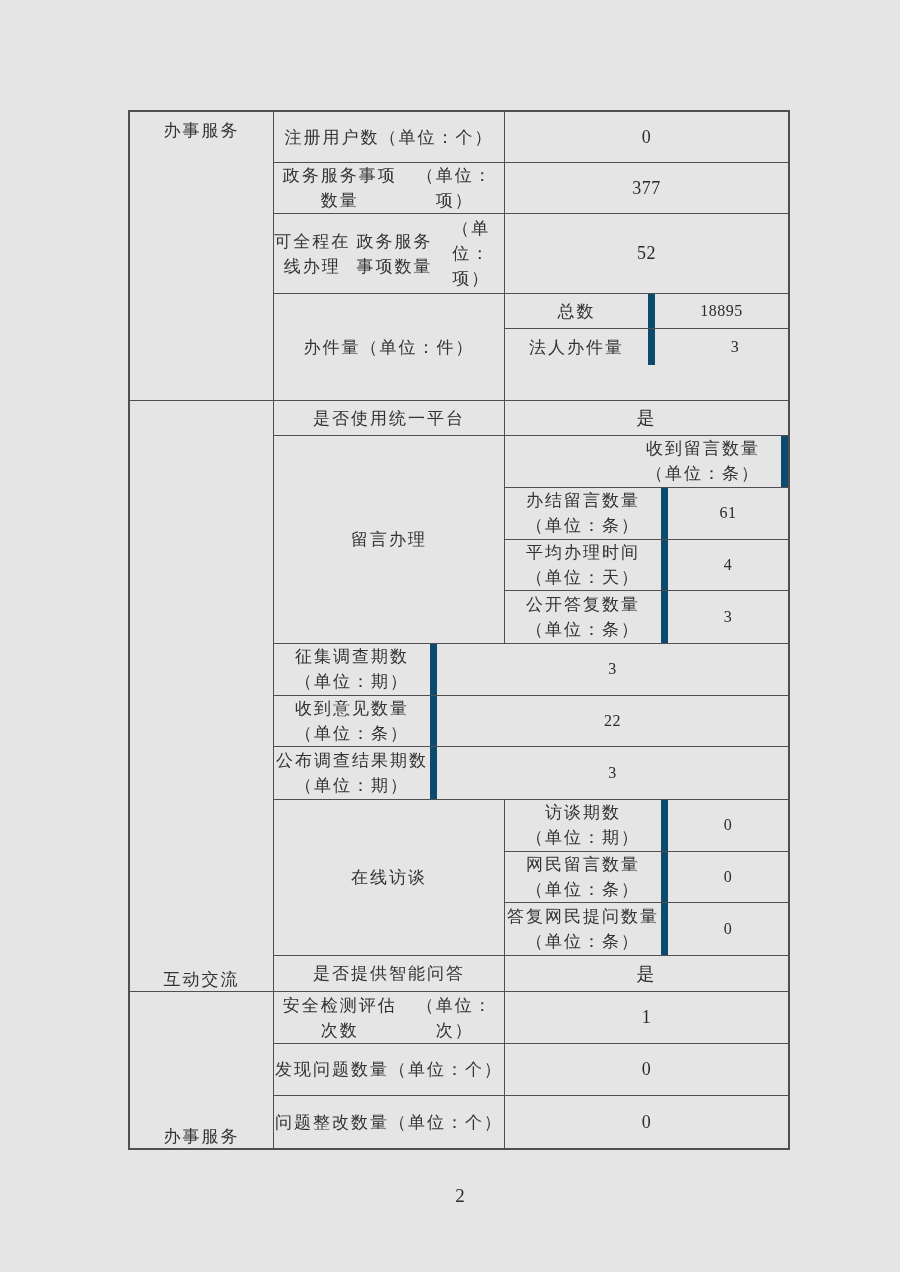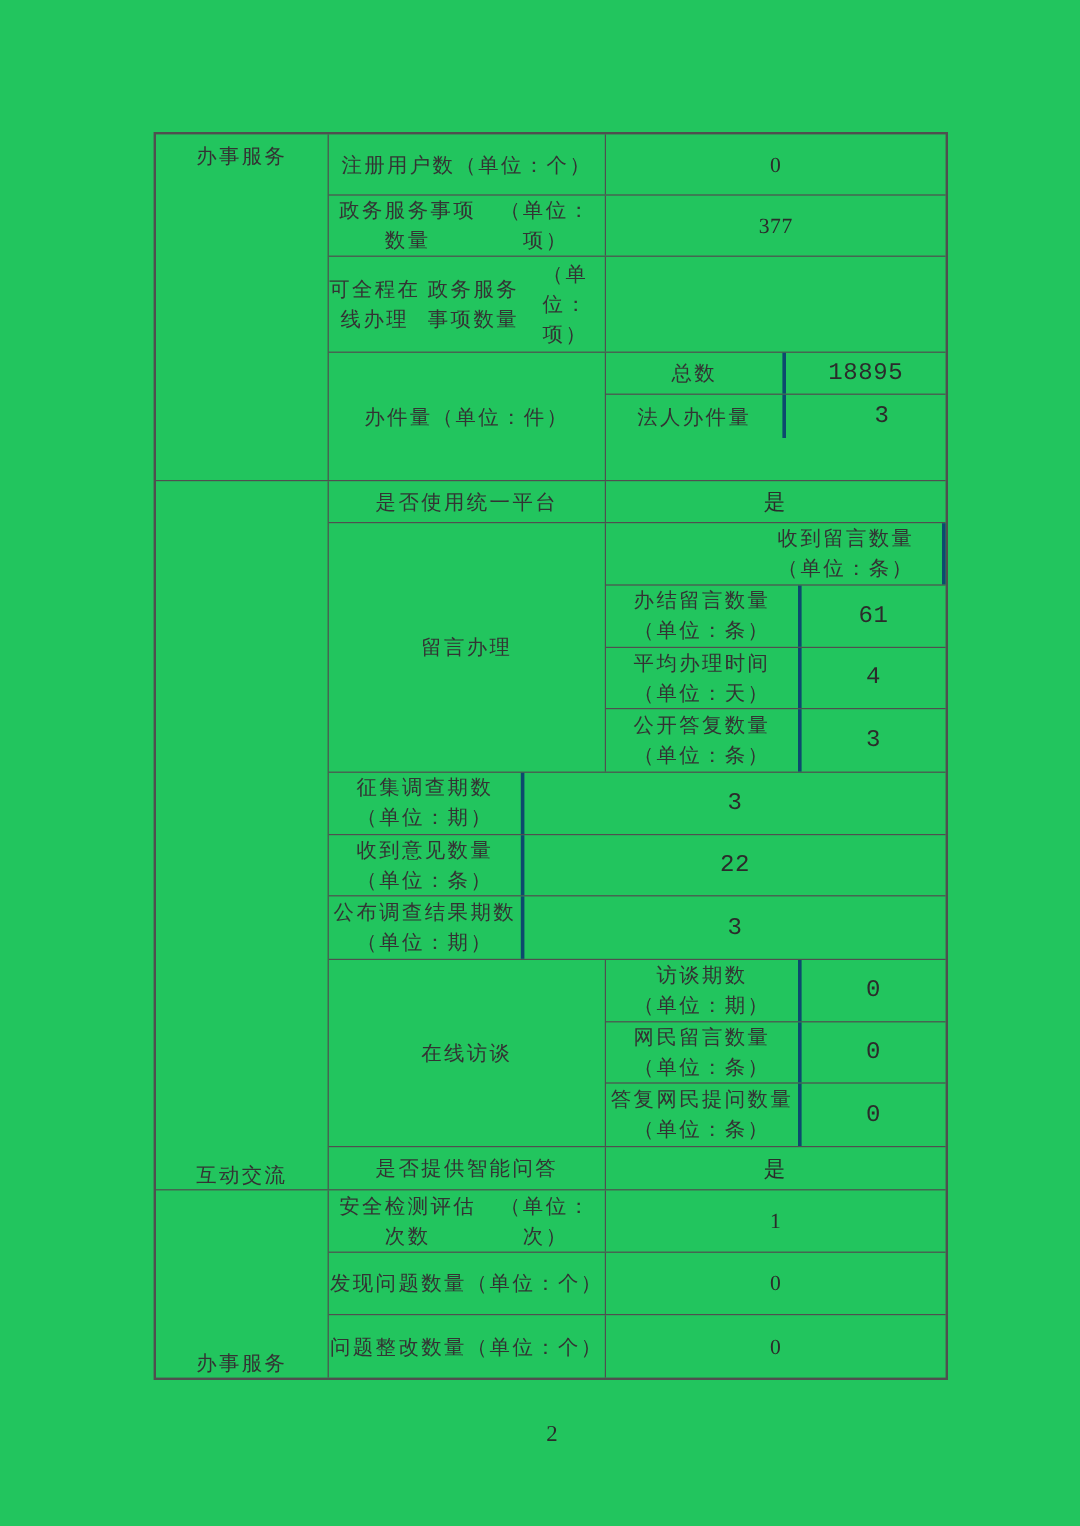--- a/index.html
+++ b/index.html
@@ -2,21 +2,21 @@
 <html><head>
 <meta charset="utf-8">
 <style>
   * { margin:0; padding:0; box-sizing:border-box; }
   html,body { background:#ffffff; }
   body {
     width:900px; height:1272px;
     font-family:"Liberation Serif","DejaVu Serif",serif;
     color:#333333;
   }
-  .page { position:relative; width:900px; height:1272px; background:#22c55e; overflow:hidden; }
+  .page { position:relative; width:900px; height:1272px; background:#e5e5e5; overflow:hidden; }
 
   .tbl {
     position:absolute; left:128px; top:110px; width:662px;
     border:2px solid #4f4f4f;
     display:flex; flex-direction:column;
     font-size:17px; letter-spacing:2px;
   }
   .section { display:flex; border-bottom:1px solid #4f4f4f; }
   .section:last-child { border-bottom:none; }
 
@@ -38,29 +38,29 @@
   .val {
     flex:1; display:flex; justify-content:center; align-items:center;
     font-size:18px; color:#2b2b2b;
   }
   .val.num { letter-spacing:0.5px; }
 
   .subs { flex:1; display:flex; flex-direction:column; }
   .sub { display:flex; border-bottom:1px solid #4f4f4f; }
   .sub:last-child { border-bottom:none; }
   .sublbl {
-    border-right:3px solid #0c4a6e;
+    border-right:7px solid #0c4a6e;
     display:flex; flex-direction:column; justify-content:center; align-items:center;
     text-align:center; line-height:25px;
   }
   .w150 { width:150px; }
   .w163 { width:163px; }
   .subval {
     flex:1; display:flex; justify-content:center; align-items:center;
-    font-size:20px; letter-spacing:0.5px; color:#2b2b2b;font-family:Liberation Mono, monospace;
+    font-size:16px; letter-spacing:0.5px; color:#2b2b2b;
   }
 
   .h35 { height:35px; } .h36 { height:36px;gap:27px; }
   .h51 { height:51px; } .h52 { height:52px;justify-content:flex-end; }
   .h80 { height:80px; } .h106 { height:106px; }
   .h156 { height:156px; } .h208 { height:208px; }
 
   .pagenum {
     position:absolute; top:1185px; left:380px; width:160px;
     text-align:center; font-size:19px; color:#2b2b2b;
@@ -94,20 +94,21 @@
           </div>
           <div class="val num">377</div>
         </div>
 
         <div class="row h80">
           <div class="lbl">
             <span>可全程在线办理</span>
             <span>政务服务事项数量</span>
             <span>（单位：项）</span>
           </div>
+          <div class="val num">52</div>
         </div>
 
         <div class="row h106">
           <div class="lbl">
             <span>办件量</span>
             <span>（单位：件）</span>
           </div>
           <div class="subs">
             <div class="sub h35">
               <div class="sublbl w150">

